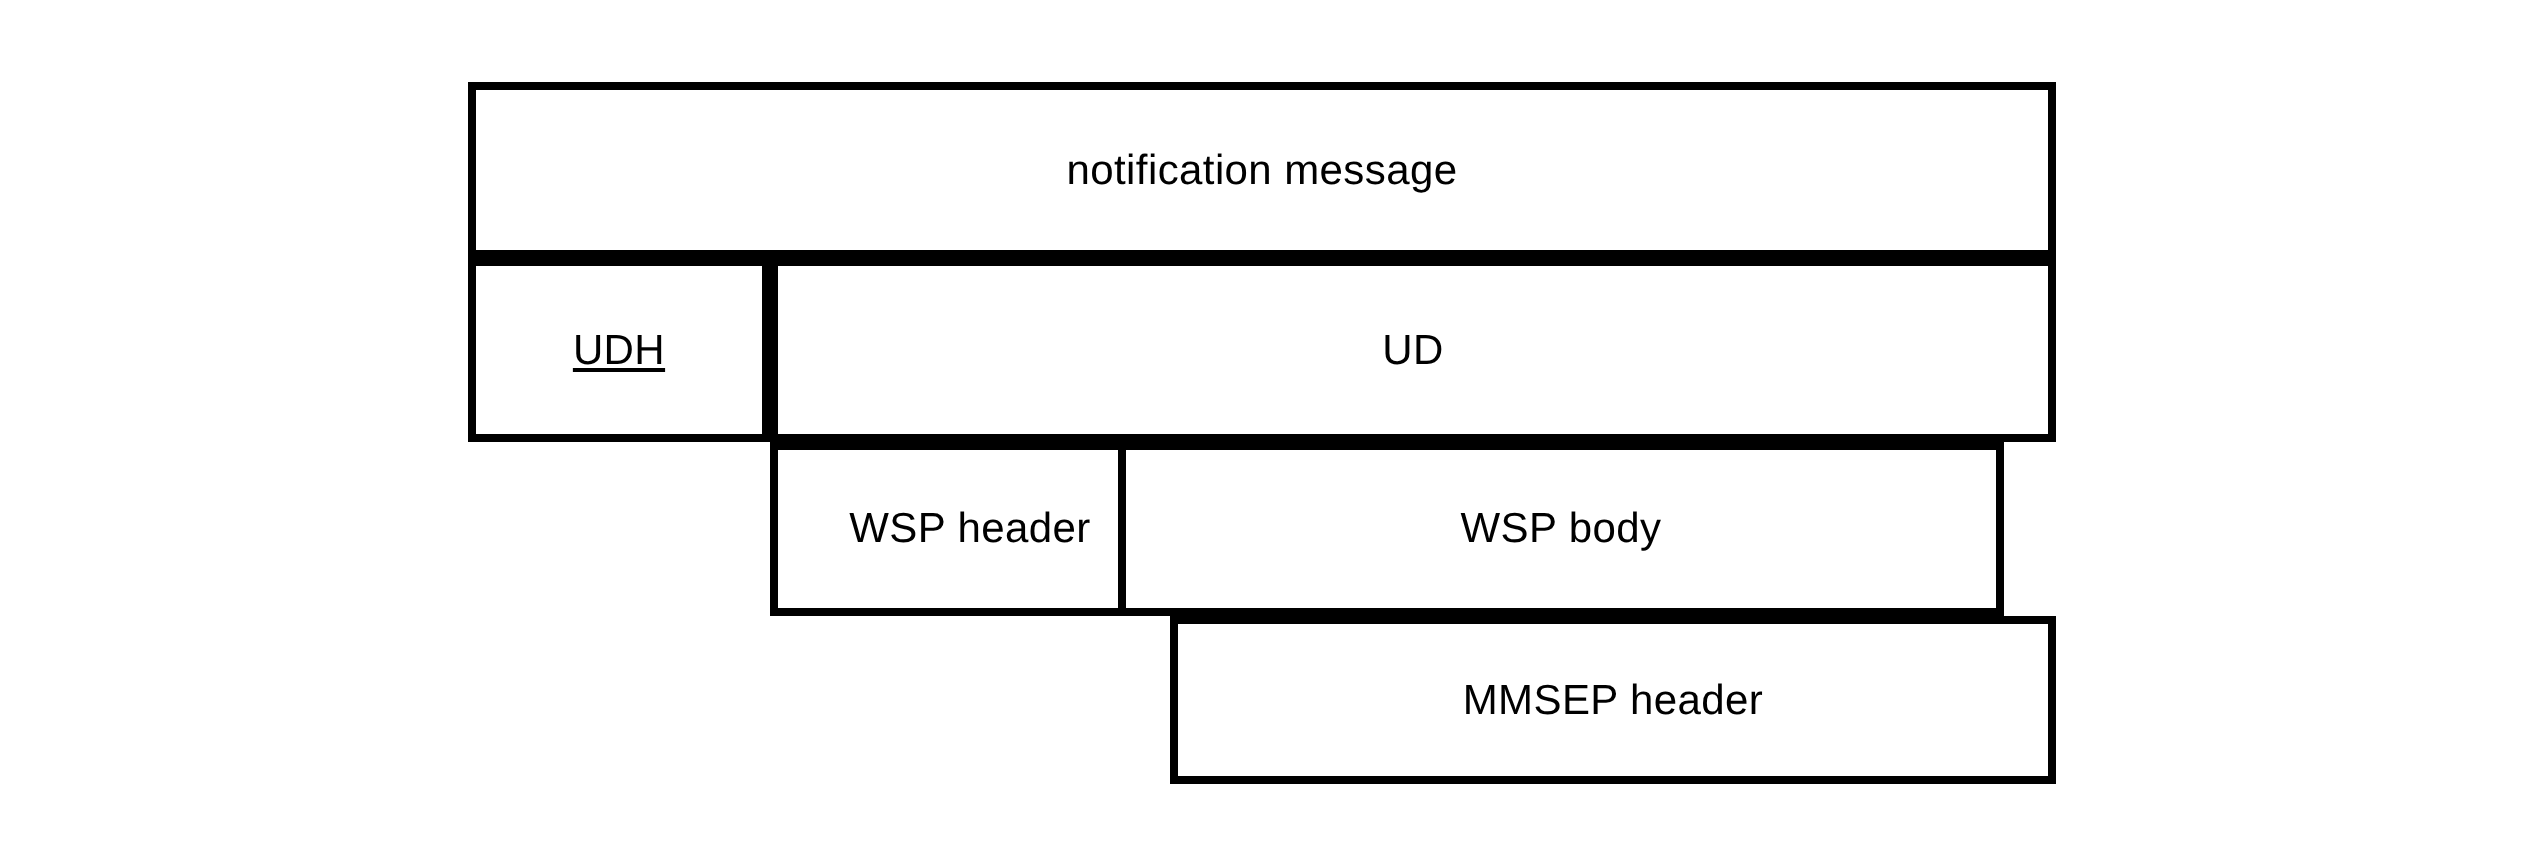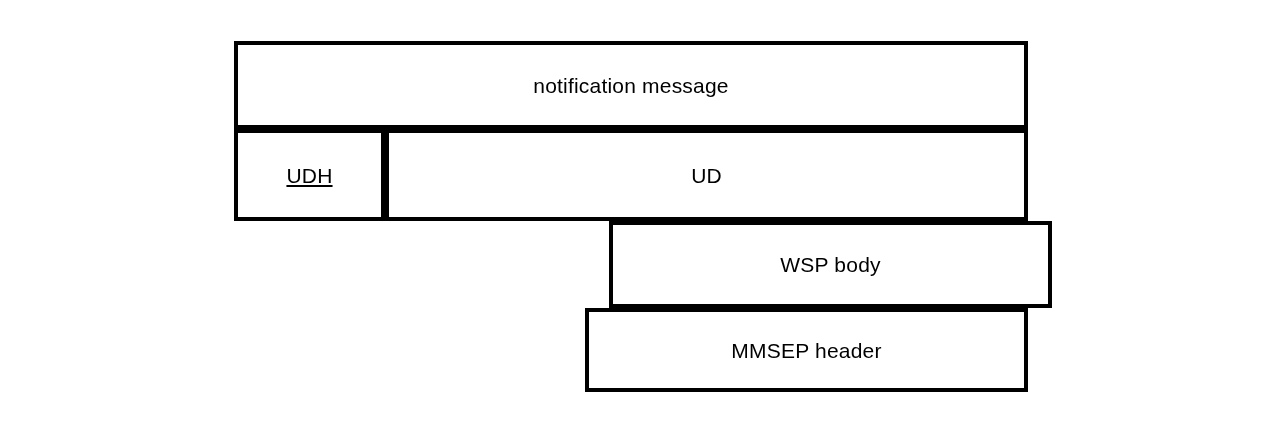--- a/index.html
+++ b/index.html
@@ -37,41 +37,44 @@
     white-space: nowrap;
     letter-spacing: 0.2px;
   }
   
   .box-notification-message { left: 234px; top: 41px;  width: 794px; height: 88px; }
   
   .box-udh                  { left: 234px; top: 129px; width: 151px; height: 92px; text-decoration: underline; }
   .box-ud                   { left: 385px; top: 129px; width: 643px; height: 92px; justify-content: center; }
   
   .box-wsp-header           { left: 385px; top: 221px; width: 200px; height: 87px; }
-  .box-wsp-body             { left: 609px; top: 221px; width: 443px; height: 87px; }
+  .box-wsp-body             { left: 559px; top: 221px; width: 443px; height: 87px; }
   
   .box-mmsep-header         { left: 585px; top: 308px; width: 443px; height: 84px; align-items: center; }
 </style>
 </head>
 <body>
 
 <div class="canvas">
 
   <div class="box box-notification-message">
     <span class="label">notification message</span>
   </div>
 
   <div class="box box-udh">
     <span class="label">UDH</span>
   </div>
 
   <div class="box box-ud">
     <span class="label">UD</span>
   </div>
 
+  <div class="box box-wsp-header">
+    <span class="label">WSP header</span>
+  </div>
 
   <div class="box box-wsp-body">
     <span class="label">WSP body</span>
   </div>
 
   <div class="box box-mmsep-header">
     <span class="label">MMSEP header</span>
   </div>
 
 </div>

